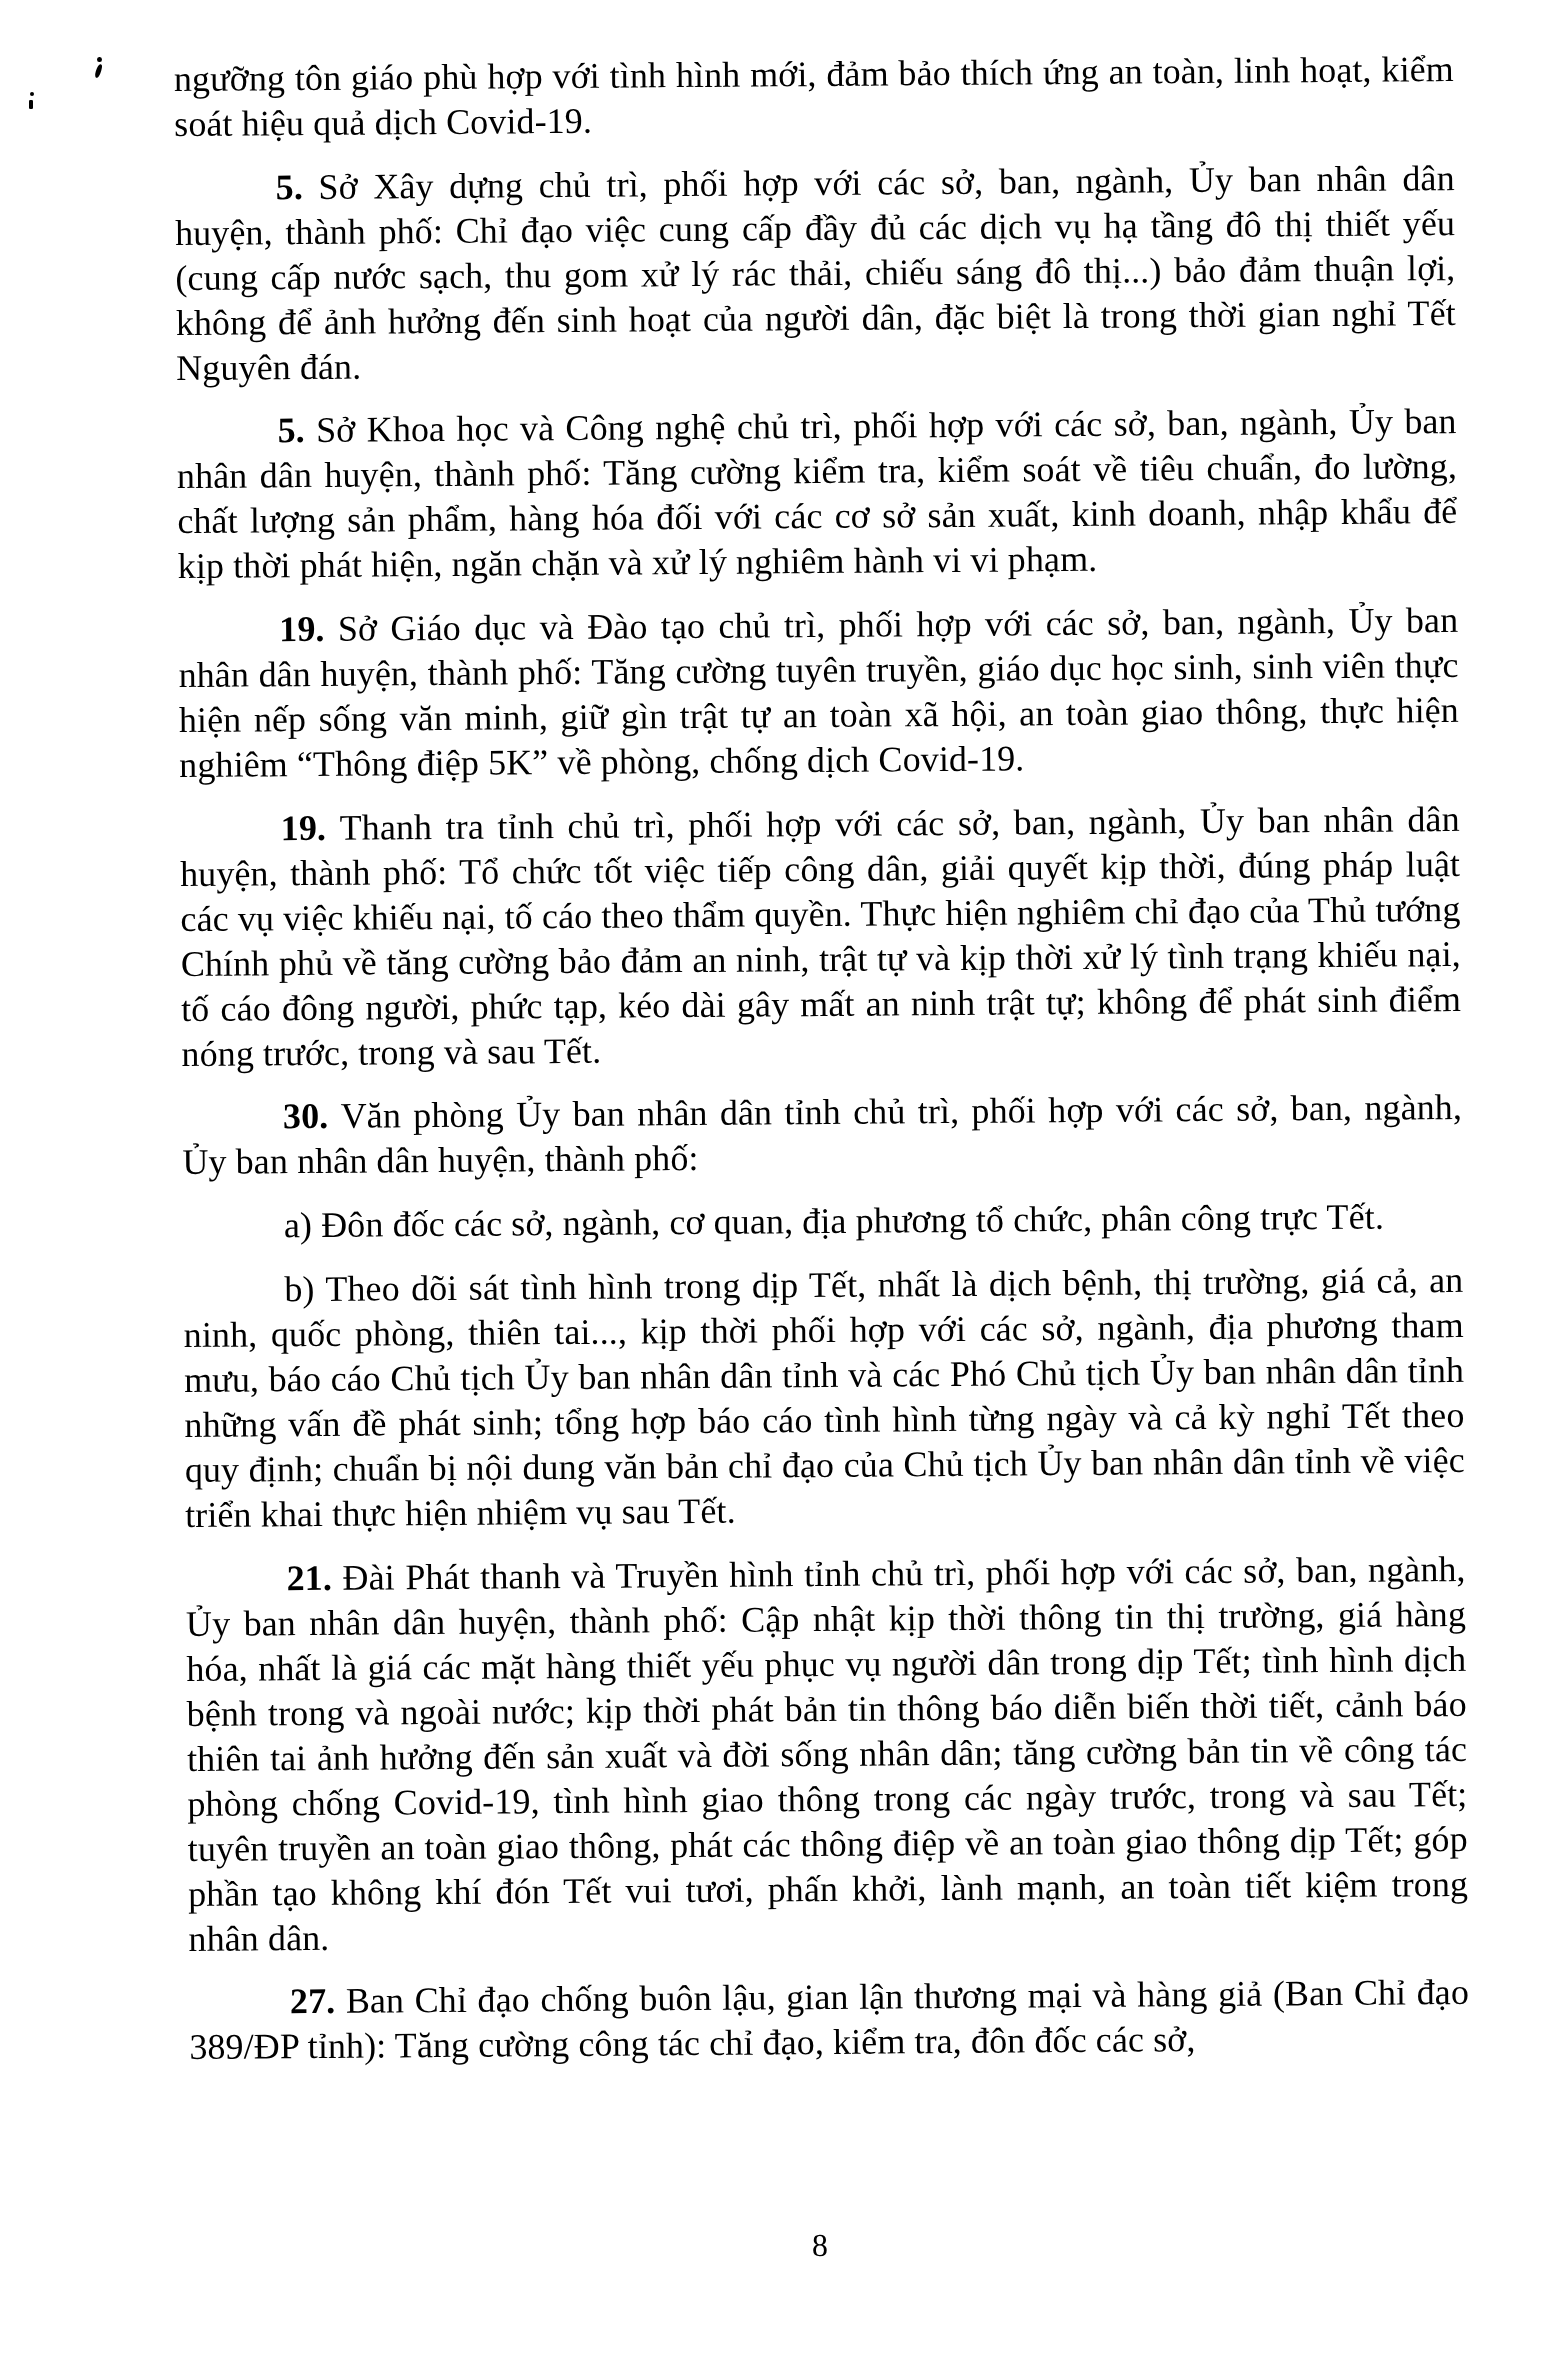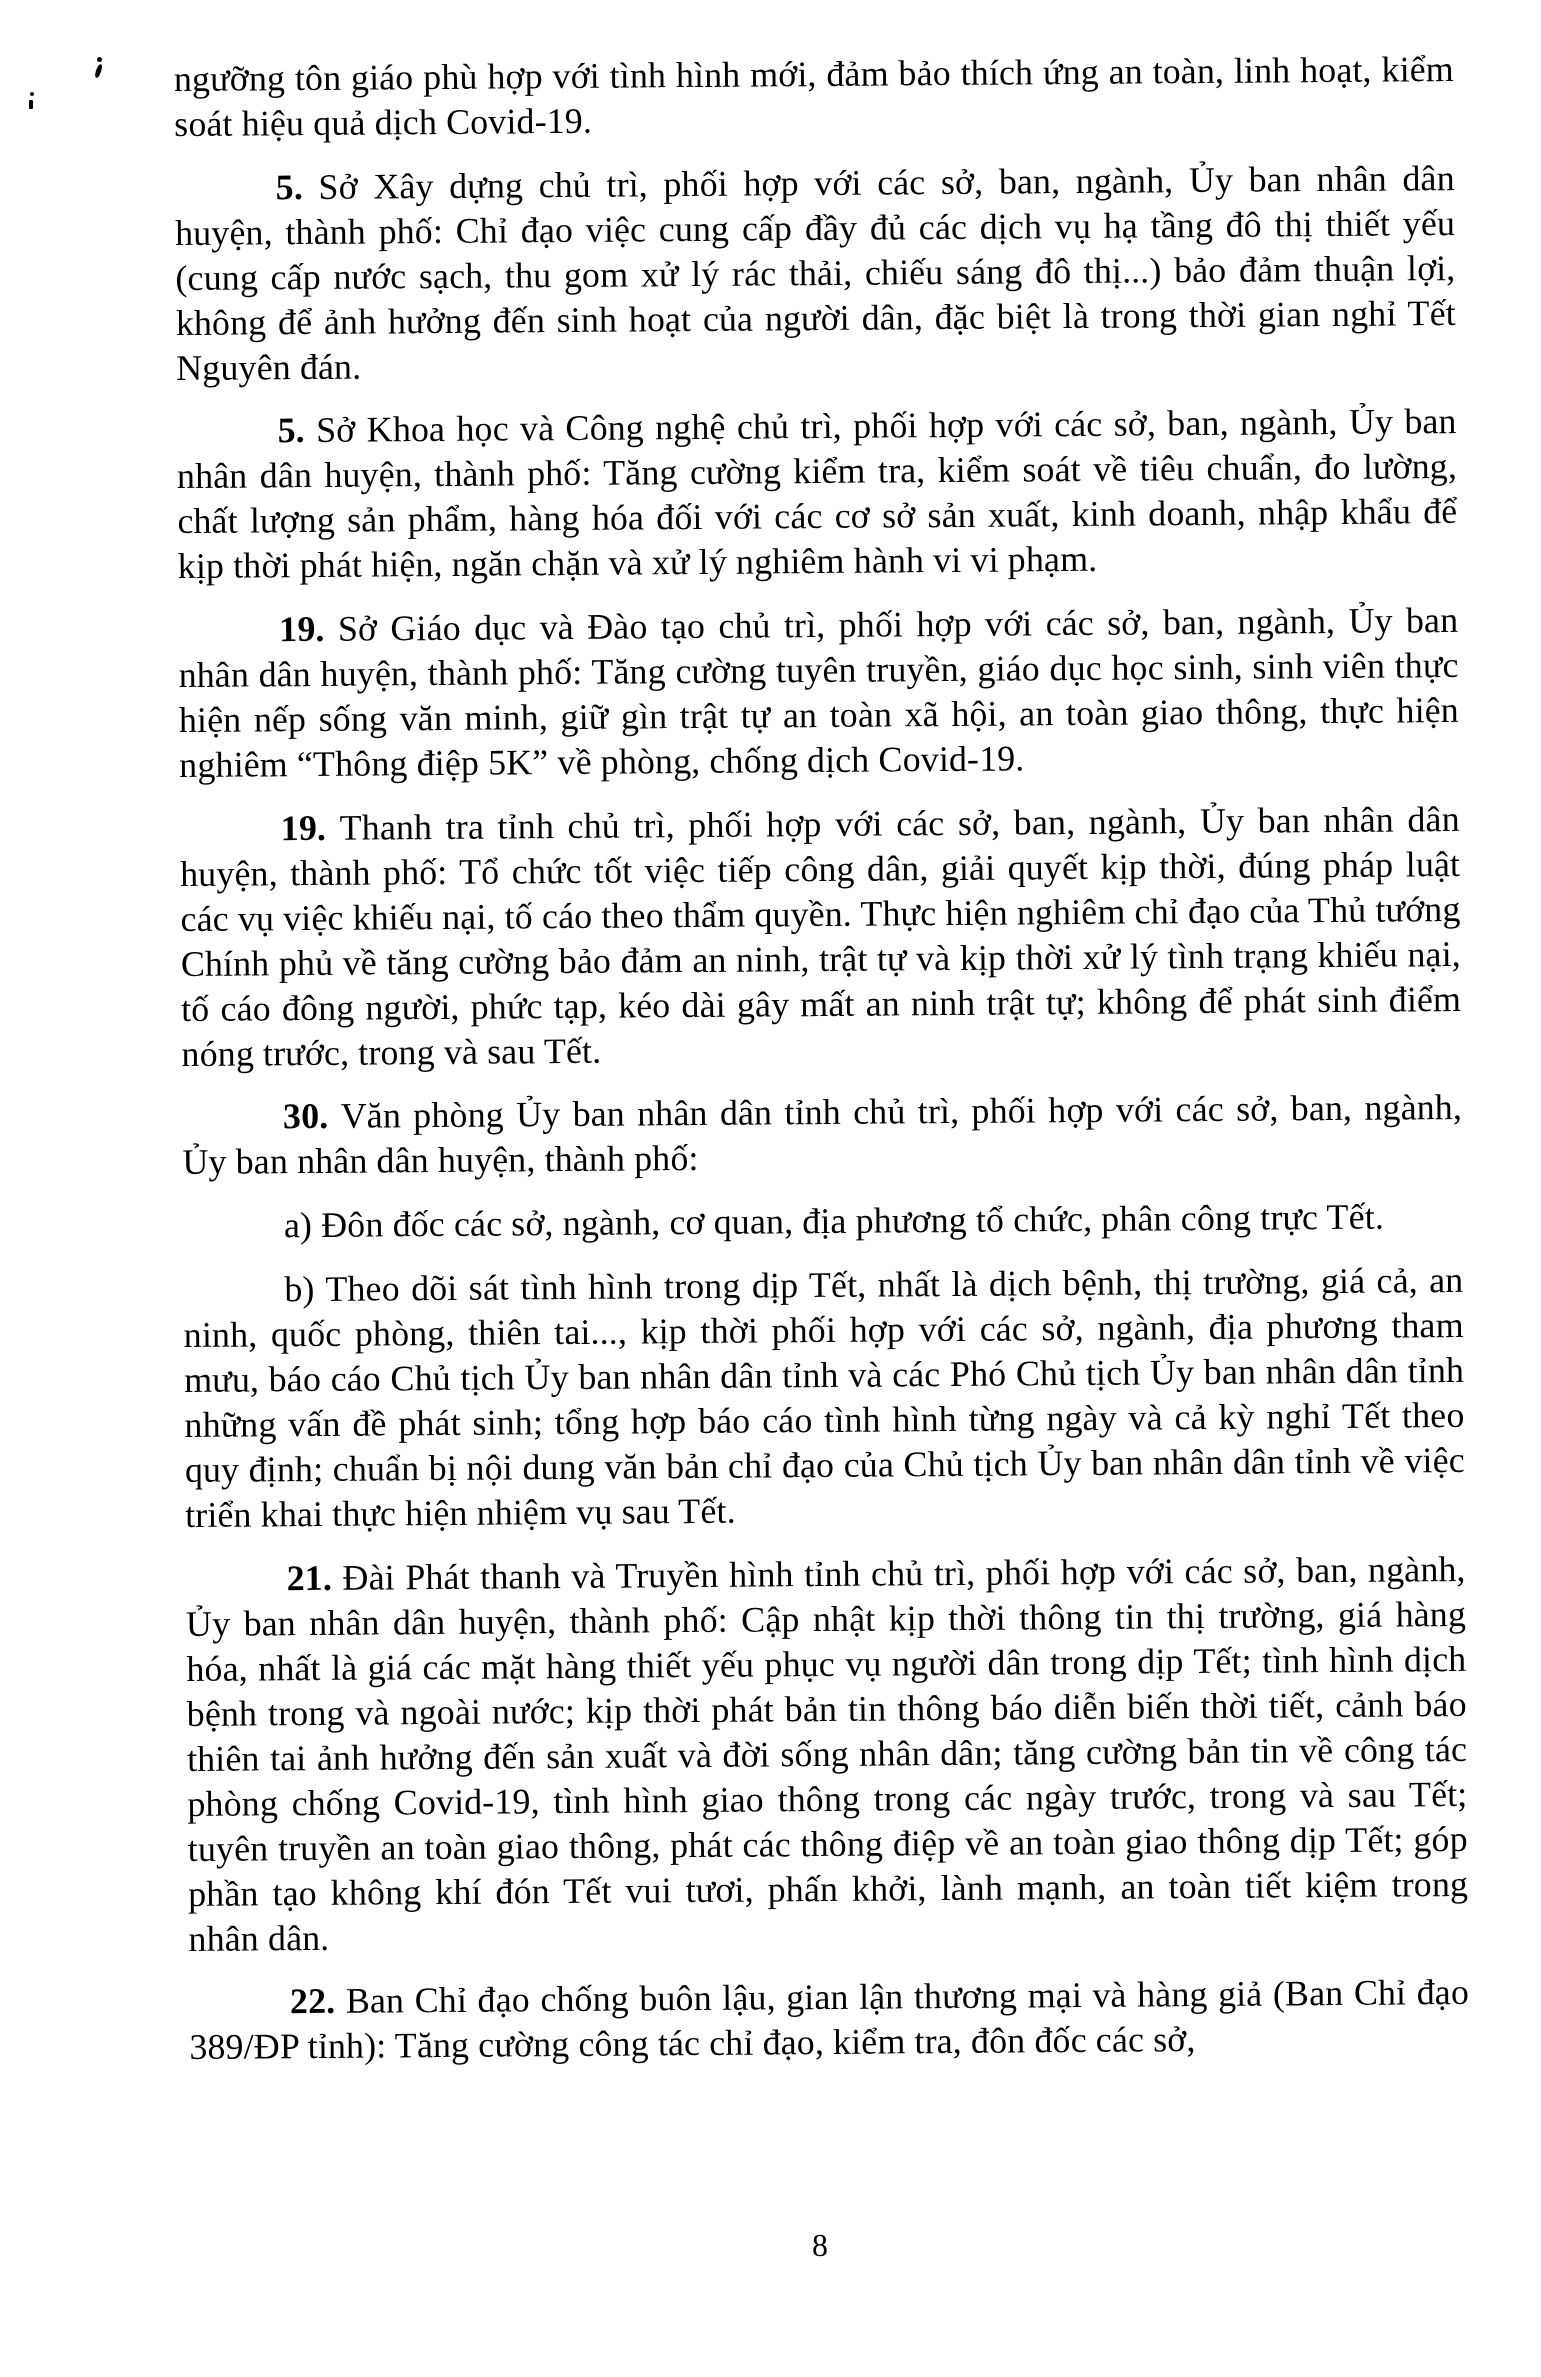--- a/index.html
+++ b/index.html
@@ -81,19 +81,19 @@
   <div class="content">
     <p class="no-indent"><strong></strong><span>ngưỡng tôn giáo phù hợp với tình hình mới, đảm bảo thích ứng an toàn, linh hoạt, kiểm soát hiệu quả dịch Covid-19.</span></p>
     <p><strong>5. </strong><span>Sở Xây dựng chủ trì, phối hợp với các sở, ban, ngành, Ủy ban nhân dân huyện, thành phố: Chỉ đạo việc cung cấp đầy đủ các dịch vụ hạ tầng đô thị thiết yếu (cung cấp nước sạch, thu gom xử lý rác thải, chiếu sáng đô thị...) bảo đảm thuận lợi, không để ảnh hưởng đến sinh hoạt của người dân, đặc biệt là trong thời gian nghỉ Tết Nguyên đán.</span></p>
     <p><strong>5. </strong><span>Sở Khoa học và Công nghệ chủ trì, phối hợp với các sở, ban, ngành, Ủy ban nhân dân huyện, thành phố: Tăng cường kiểm tra, kiểm soát về tiêu chuẩn, đo lường, chất lượng sản phẩm, hàng hóa đối với các cơ sở sản xuất, kinh doanh, nhập khẩu để kịp thời phát hiện, ngăn chặn và xử lý nghiêm hành vi vi phạm.</span></p>
     <p><strong>19. </strong><span>Sở Giáo dục và Đào tạo chủ trì, phối hợp với các sở, ban, ngành, Ủy ban nhân dân huyện, thành phố: Tăng cường tuyên truyền, giáo dục học sinh, sinh viên thực hiện nếp sống văn minh, giữ gìn trật tự an toàn xã hội, an toàn giao thông, thực hiện nghiêm “Thông điệp 5K” về phòng, chống dịch Covid-19.</span></p>
     <p><strong>19. </strong><span>Thanh tra tỉnh chủ trì, phối hợp với các sở, ban, ngành, Ủy ban nhân dân huyện, thành phố: Tổ chức tốt việc tiếp công dân, giải quyết kịp thời, đúng pháp luật các vụ việc khiếu nại, tố cáo theo thẩm quyền. Thực hiện nghiêm chỉ đạo của Thủ tướng Chính phủ về tăng cường bảo đảm an ninh, trật tự và kịp thời xử lý tình trạng khiếu nại, tố cáo đông người, phức tạp, kéo dài gây mất an ninh trật tự; không để phát sinh điểm nóng trước, trong và sau Tết.</span></p>
     <p><strong>30. </strong><span>Văn phòng Ủy ban nhân dân tỉnh chủ trì, phối hợp với các sở, ban, ngành, Ủy ban nhân dân huyện, thành phố:</span></p>
     <p><strong></strong><span>a) Đôn đốc các sở, ngành, cơ quan, địa phương tổ chức, phân công trực Tết.</span></p>
     <p><strong></strong><span>b) Theo dõi sát tình hình trong dịp Tết, nhất là dịch bệnh, thị trường, giá cả, an ninh, quốc phòng, thiên tai..., kịp thời phối hợp với các sở, ngành, địa phương tham mưu, báo cáo Chủ tịch Ủy ban nhân dân tỉnh và các Phó Chủ tịch Ủy ban nhân dân tỉnh những vấn đề phát sinh; tổng hợp báo cáo tình hình từng ngày và cả kỳ nghỉ Tết theo quy định; chuẩn bị nội dung văn bản chỉ đạo của Chủ tịch Ủy ban nhân dân tỉnh về việc triển khai thực hiện nhiệm vụ sau Tết.</span></p>
     <p><strong>21. </strong><span>Đài Phát thanh và Truyền hình tỉnh chủ trì, phối hợp với các sở, ban, ngành, Ủy ban nhân dân huyện, thành phố: Cập nhật kịp thời thông tin thị trường, giá hàng hóa, nhất là giá các mặt hàng thiết yếu phục vụ người dân trong dịp Tết; tình hình dịch bệnh trong và ngoài nước; kịp thời phát bản tin thông báo diễn biến thời tiết, cảnh báo thiên tai ảnh hưởng đến sản xuất và đời sống nhân dân; tăng cường bản tin về công tác phòng chống Covid-19, tình hình giao thông trong các ngày trước, trong và sau Tết; tuyên truyền an toàn giao thông, phát các thông điệp về an toàn giao thông dịp Tết; góp phần tạo không khí đón Tết vui tươi, phấn khởi, lành mạnh, an toàn tiết kiệm trong nhân dân.</span></p>
-    <p><strong>22. </strong><span>Ban Chỉ đạo chống buôn lậu, gian lận thương mại và hàng giả (Ban Chỉ đạo 389/ĐP tỉnh): Tăng cường công tác chỉ đạo, kiểm tra, đôn đốc các sở,</span></p>
+    <p><strong>27. </strong><span>Ban Chỉ đạo chống buôn lậu, gian lận thương mại và hàng giả (Ban Chỉ đạo 389/ĐP tỉnh): Tăng cường công tác chỉ đạo, kiểm tra, đôn đốc các sở,</span></p>
   </div>
 
   <div class="page-number">8</div>
 
 </div>
 
 
 </body></html>

